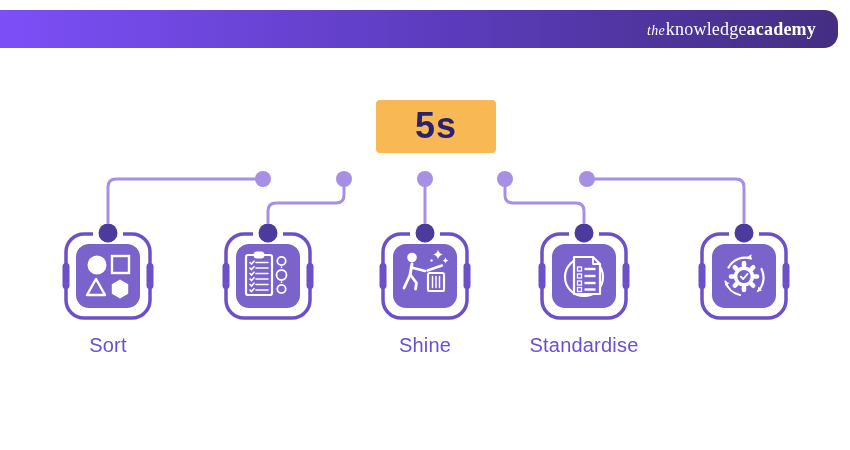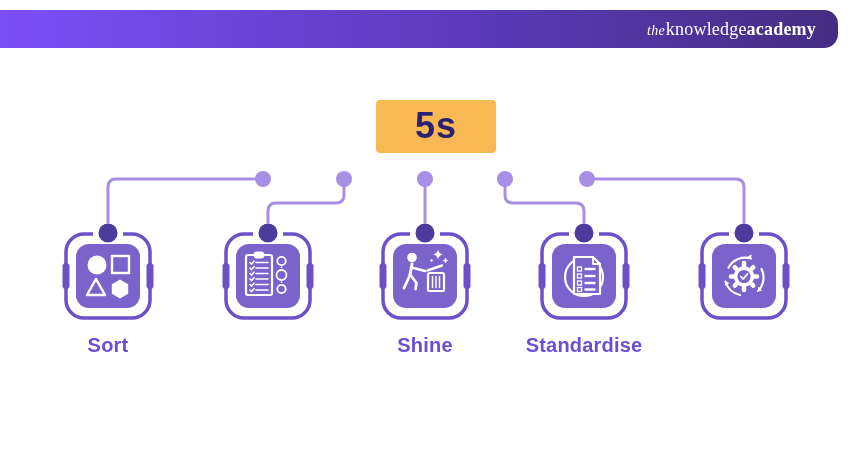--- a/index.html
+++ b/index.html
@@ -34,21 +34,21 @@
     transform:translateY(-1px);
   }
 
   
   svg.connectors{position:absolute;left:0;top:0;}
 
   
   .icon-unit{position:absolute;top:224px;width:100px;height:100px;}
   .step-label{
     position:absolute;top:334px;width:170px;text-align:center;
-    color:#6B4ED1;font-size:20px;font-weight:700;letter-spacing:.2px;
+    color:#6B4ED1;font-size:20px;font-weight:400;letter-spacing:.2px;
   }
 </style>
 </head>
 <body>
 
 <div class="canvas">
 
   <div class="header-bar">
     <div class="brand">
       <span class="the">the</span><span class="knowledge">knowledge</span><span class="academy">academy</span>

